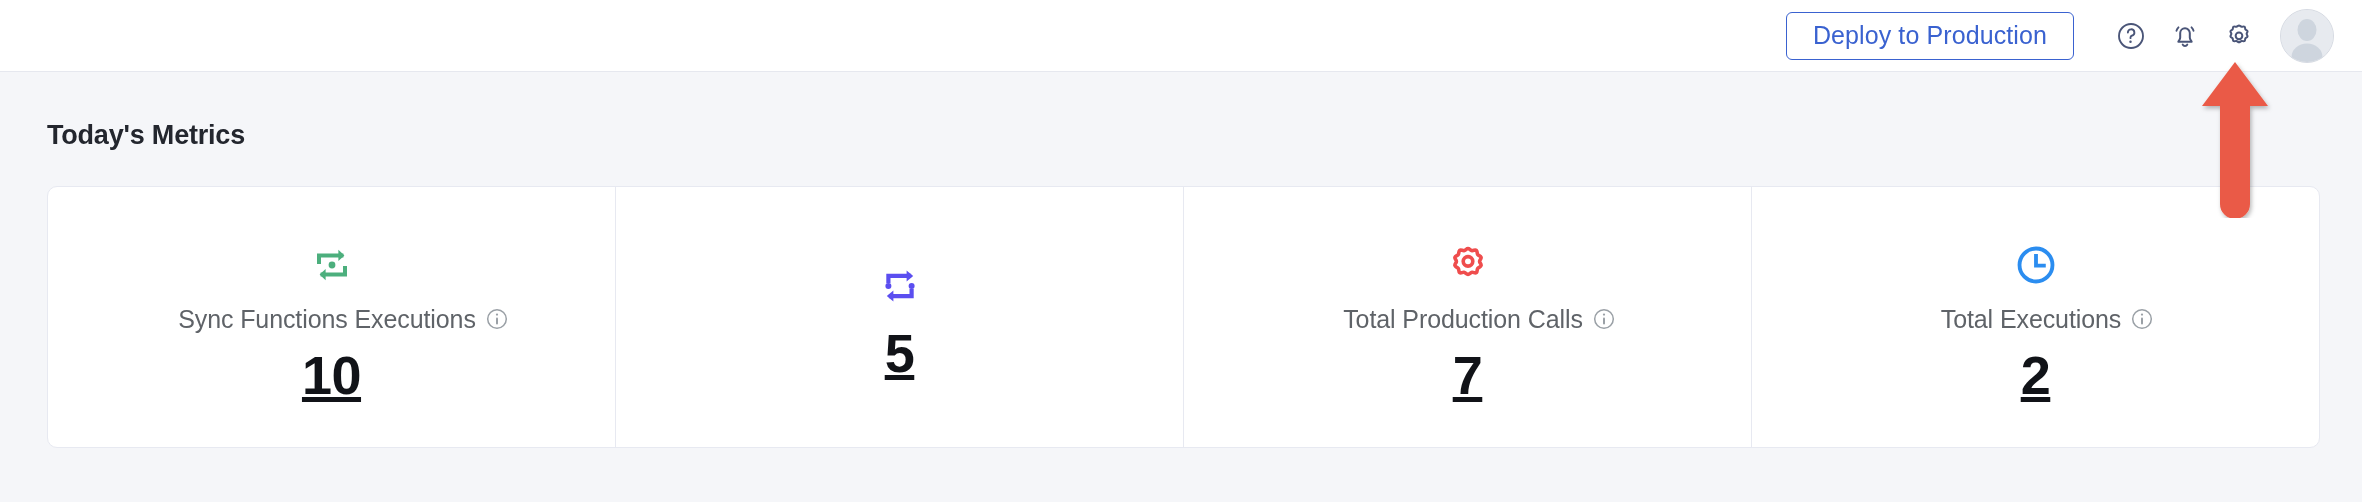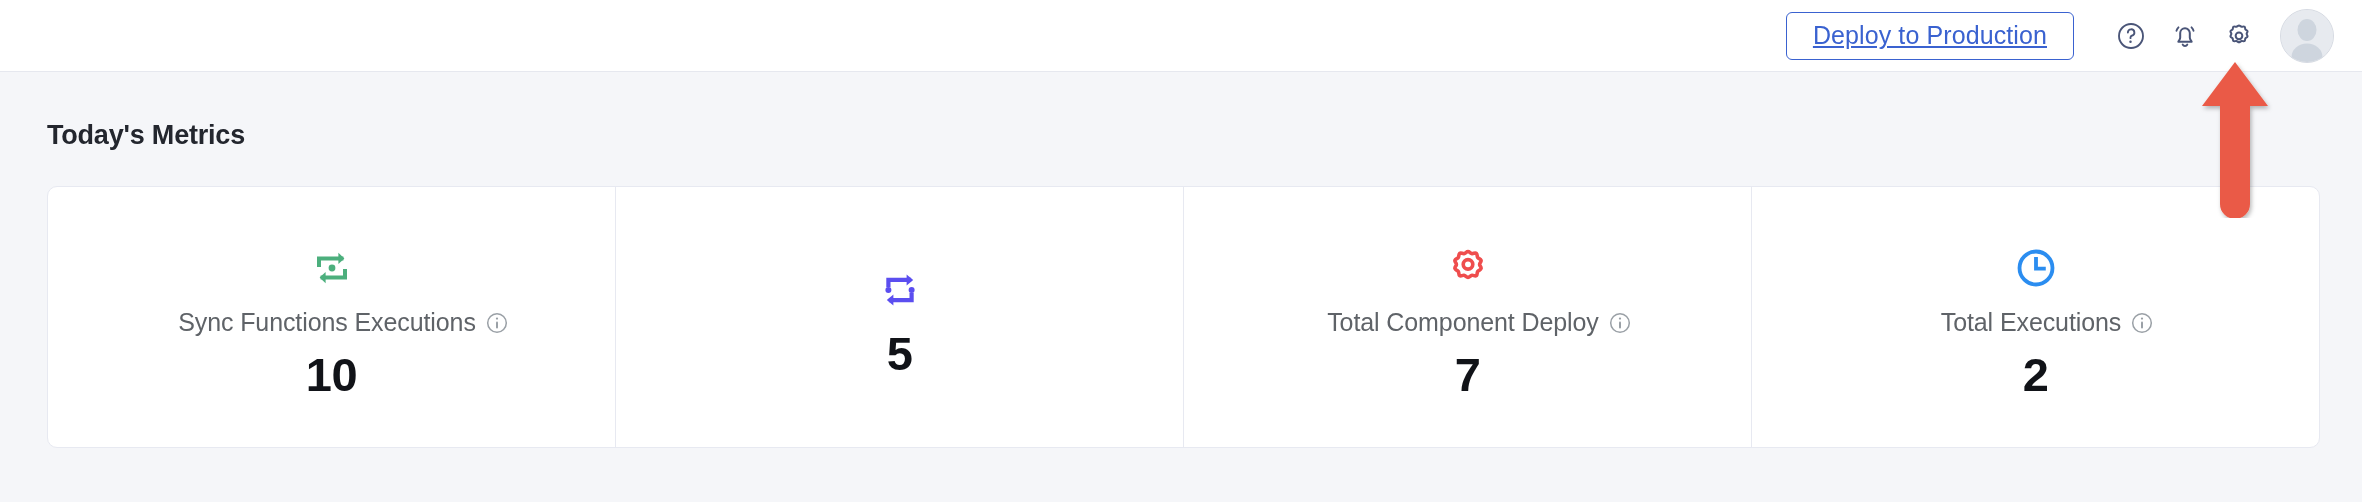--- a/index.html
+++ b/index.html
@@ -44,21 +44,20 @@
     color: #3a62d0;
     font-size: 25px;
     font-family: "Liberation Sans", sans-serif;
     letter-spacing: 0.1px;
     display: flex;
     align-items: center;
     justify-content: center;
     cursor: pointer;
     white-space: nowrap;
     margin-right: 30px;
-    text-decoration: underline;
   }
   .icon-btn {
     width: 54px;
     height: 54px;
     display: flex;
     align-items: center;
     justify-content: center;
     cursor: pointer;
     background: transparent;
     border: none;
@@ -137,25 +136,26 @@
     margin-bottom: 14px;
   }
   .metric-label {
     font-size: 25px;
     color: #5f6368;
     letter-spacing: -0.1px;
     white-space: nowrap;
     margin-left: 24px;
   }
   .metric-value {
-    font-size: 47px;
+    font-size: 54px;
     font-weight: bold;
     color: #111318;
     line-height: 1;
     letter-spacing: -0.5px;
+    text-decoration: underline;
   }
 
   
   .annotation-arrow {
     position: absolute;
     left: 2196px;
     top: 58px;
     width: 78px;
     height: 160px;
     pointer-events: none;
@@ -246,21 +246,21 @@
     </div>
 
     <div class="metric">
       <div class="metric-icon">
         <svg width="46" height="46" viewBox="0 0 24 24">
           <path d="M12 3.4c.85 0 1.25 1 2.1 1.1.85.1 1.6-.7 2.25-.15.65.55.25 1.5.7 2.15.45.65 1.5.65 1.75 1.5.25.85-.75 1.3-.75 2.15 0 .85 1 1.3.75 2.15-.25.85-1.3.85-1.75 1.5-.45.65-.05 1.6-.7 2.15-.65.55-1.4-.25-2.25-.15-.85.1-1.25 1.1-2.1 1.1s-1.25-1-2.1-1.1c-.85-.1-1.6.7-2.25.15-.65-.55-.25-1.5-.7-2.15-.45-.65-1.5-.65-1.75-1.5-.25-.85.75-1.3.75-2.15 0-.85-1-1.3-.75-2.15.25-.85 1.3-.85 1.75-1.5.45-.65.05-1.6.7-2.15.65-.55 1.4.25 2.25.15.85-.1 1.25-1.1 2.1-1.1z" fill="none" stroke="#ef4d4d" stroke-width="1.9" stroke-linejoin="round"></path>
           <circle cx="12" cy="10.1" r="2.5" fill="none" stroke="#ef4d4d" stroke-width="1.9"></circle>
         </svg>
       </div>
       <div class="metric-label-row">
-        <span class="metric-label">Total Component Deploy</span>
+        <span class="metric-label">Total Production Calls</span>
         <svg width="24" height="24" viewBox="0 0 24 24">
           <circle cx="12" cy="12" r="9.3" fill="none" stroke="#9aa0a6" stroke-width="1.5"></circle>
           <circle cx="12" cy="7.6" r="1.15" fill="#9aa0a6"></circle>
           <rect x="11" y="10.4" width="2" height="7.1" rx="1" fill="#9aa0a6"></rect>
         </svg>
       </div>
       <div class="metric-value">7</div>
     </div>
 
     <div class="metric">

